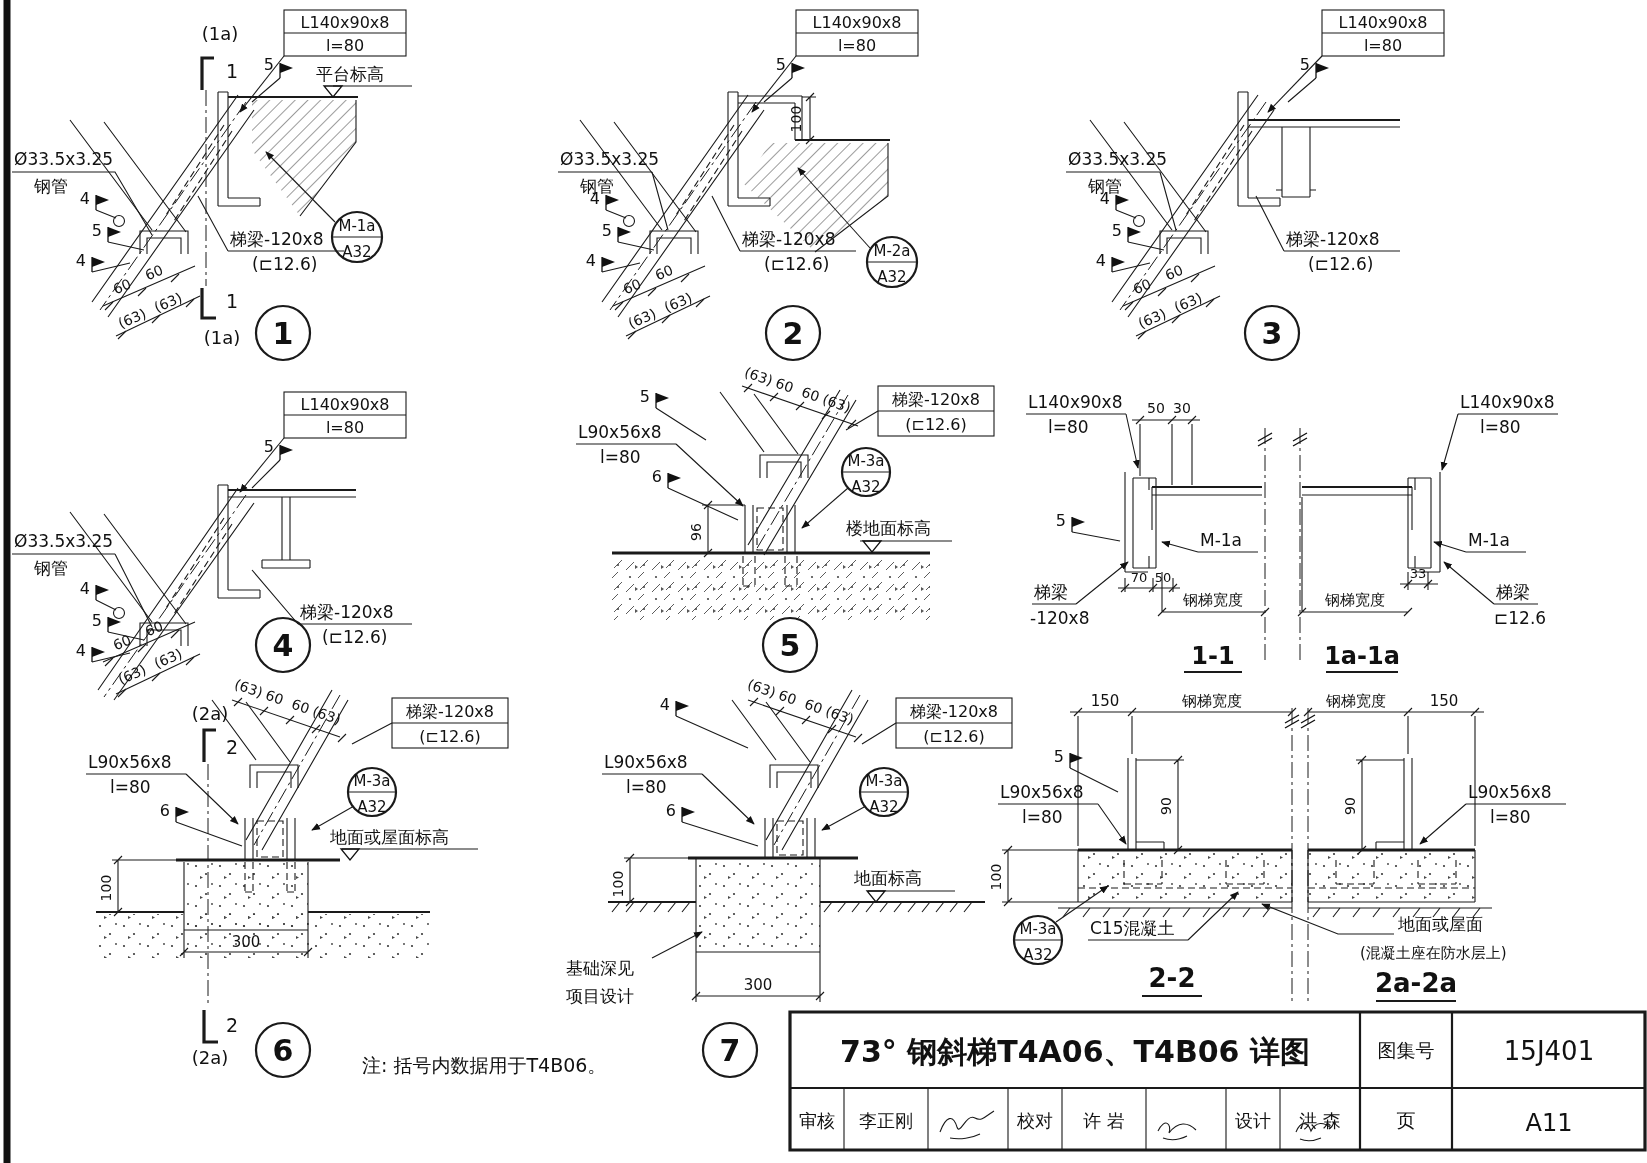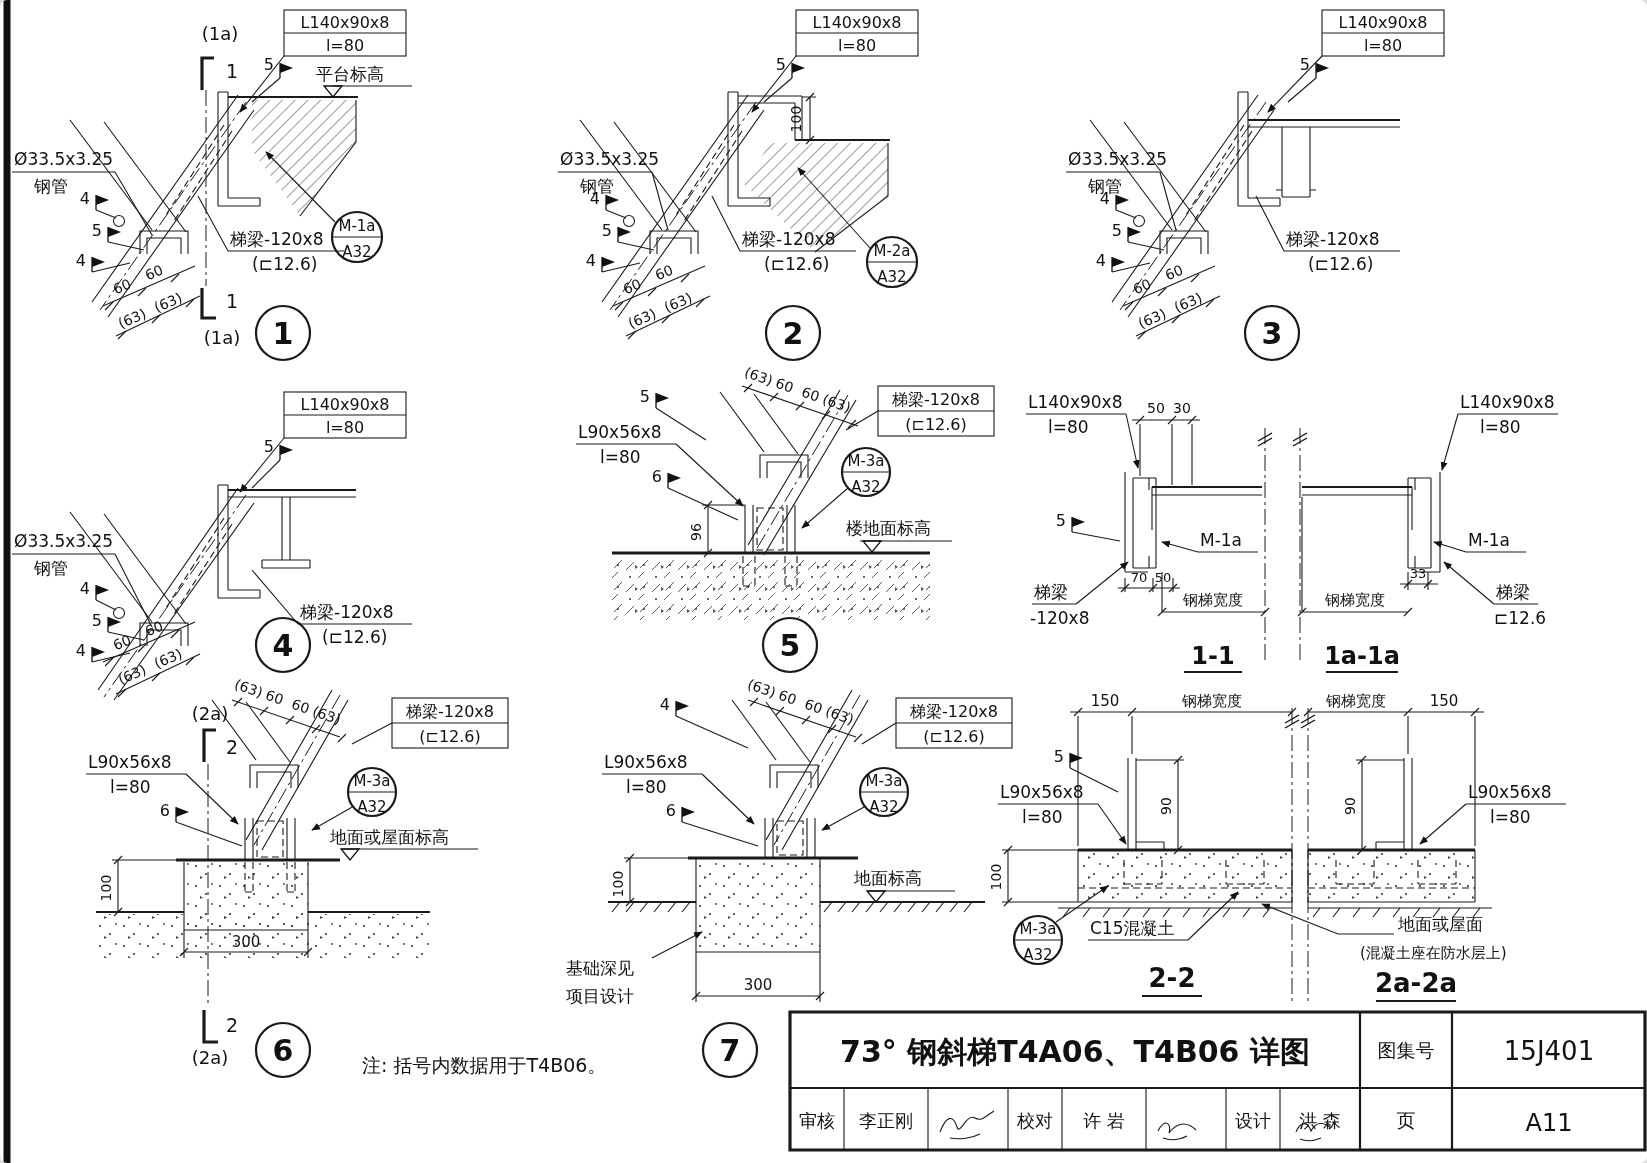--- a/index.html
+++ b/index.html
@@ -1,17 +1,17 @@
 <!DOCTYPE html>
 <html><head>
 <meta charset="utf-8">
 <style>
   html,body{margin:0;padding:0;background:#dcdcdc;}
   .sheet{position:relative;width:1647px;height:1163px;background:#ffffff;overflow:hidden;
-         font-family:"DejaVu Sans","Liberation Sans",sans-serif;border-radius:7px;}
+         font-family:"DejaVu Sans","Liberation Sans",sans-serif;}
   svg{position:absolute;left:0;top:0;}
   .s{stroke:#1a1a1a;fill:none;stroke-width:1.1;}
   .s2{stroke-width:2.2;}
   .s3{stroke-width:3.2;}
   .dash{stroke-dasharray:7 4;}
   .cl{stroke-dasharray:16 4 3 4;stroke-width:1;}
   text{fill:#111;font-family:"DejaVu Sans","Liberation Sans",sans-serif;font-size:17px;}
   .t13{font-size:13px;}.t14{font-size:14px;}.t15{font-size:15px;}.t16{font-size:16px;}
   .t18{font-size:18px;}.t19{font-size:19px;}.t24{font-size:24px;}.t26{font-size:26px;}
   .t30{font-size:30px;}

